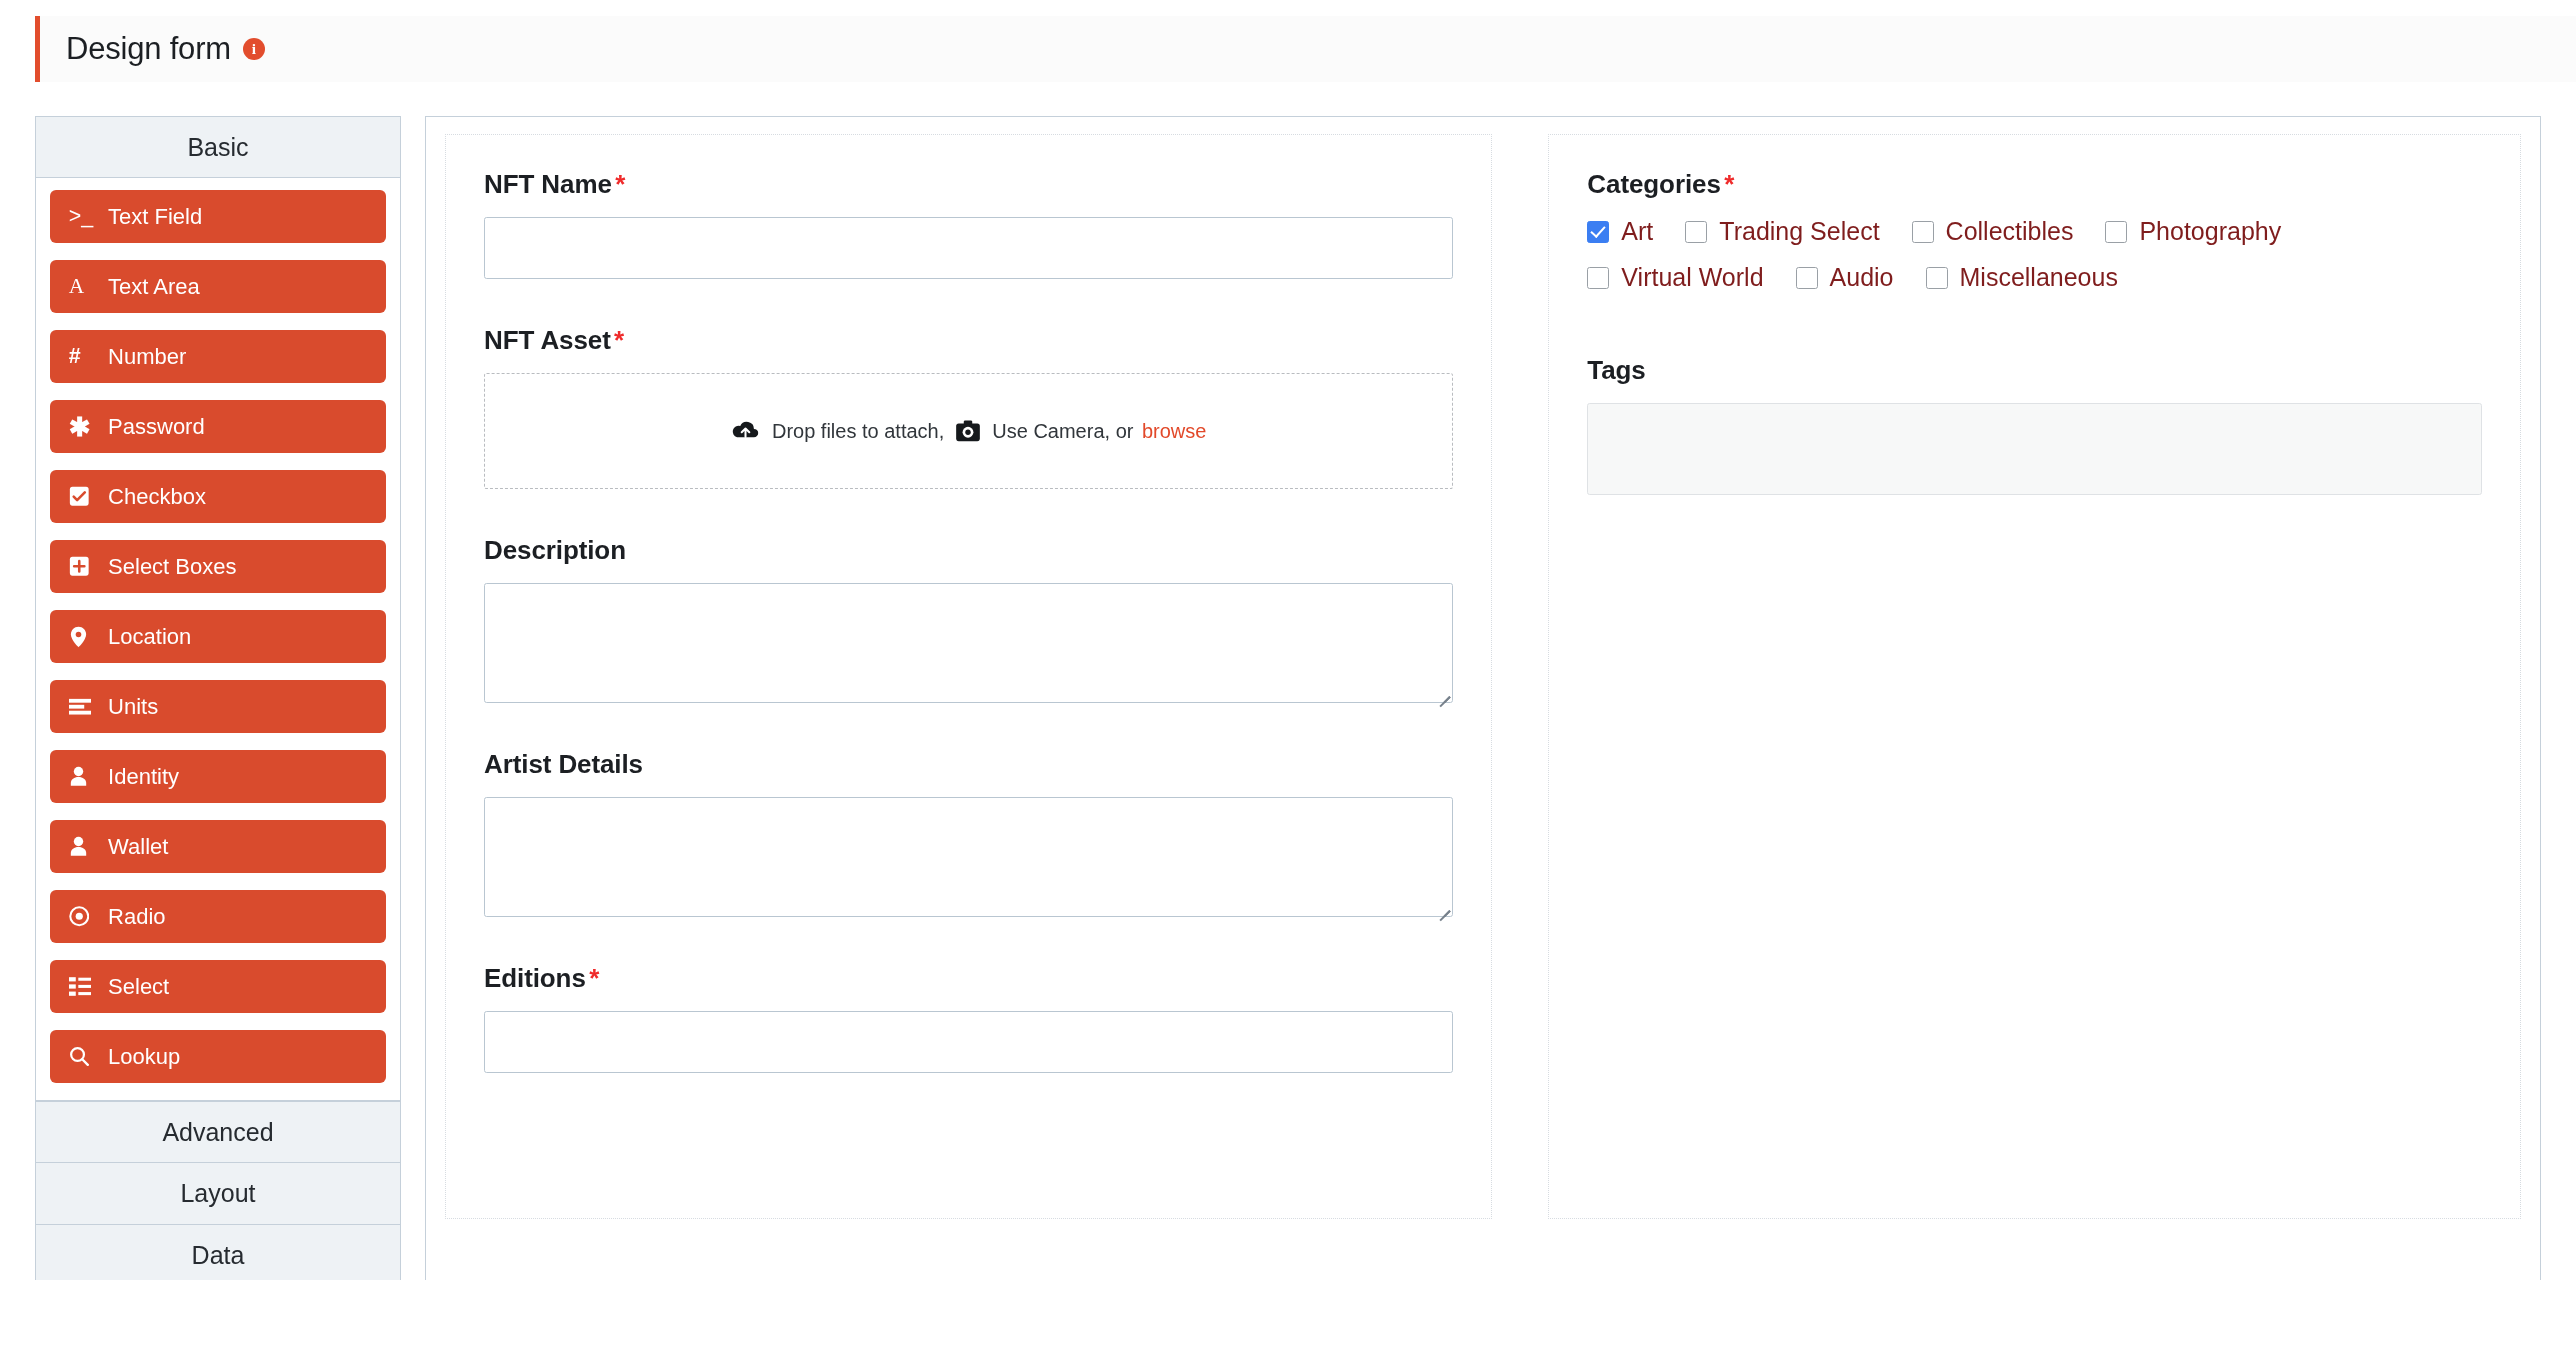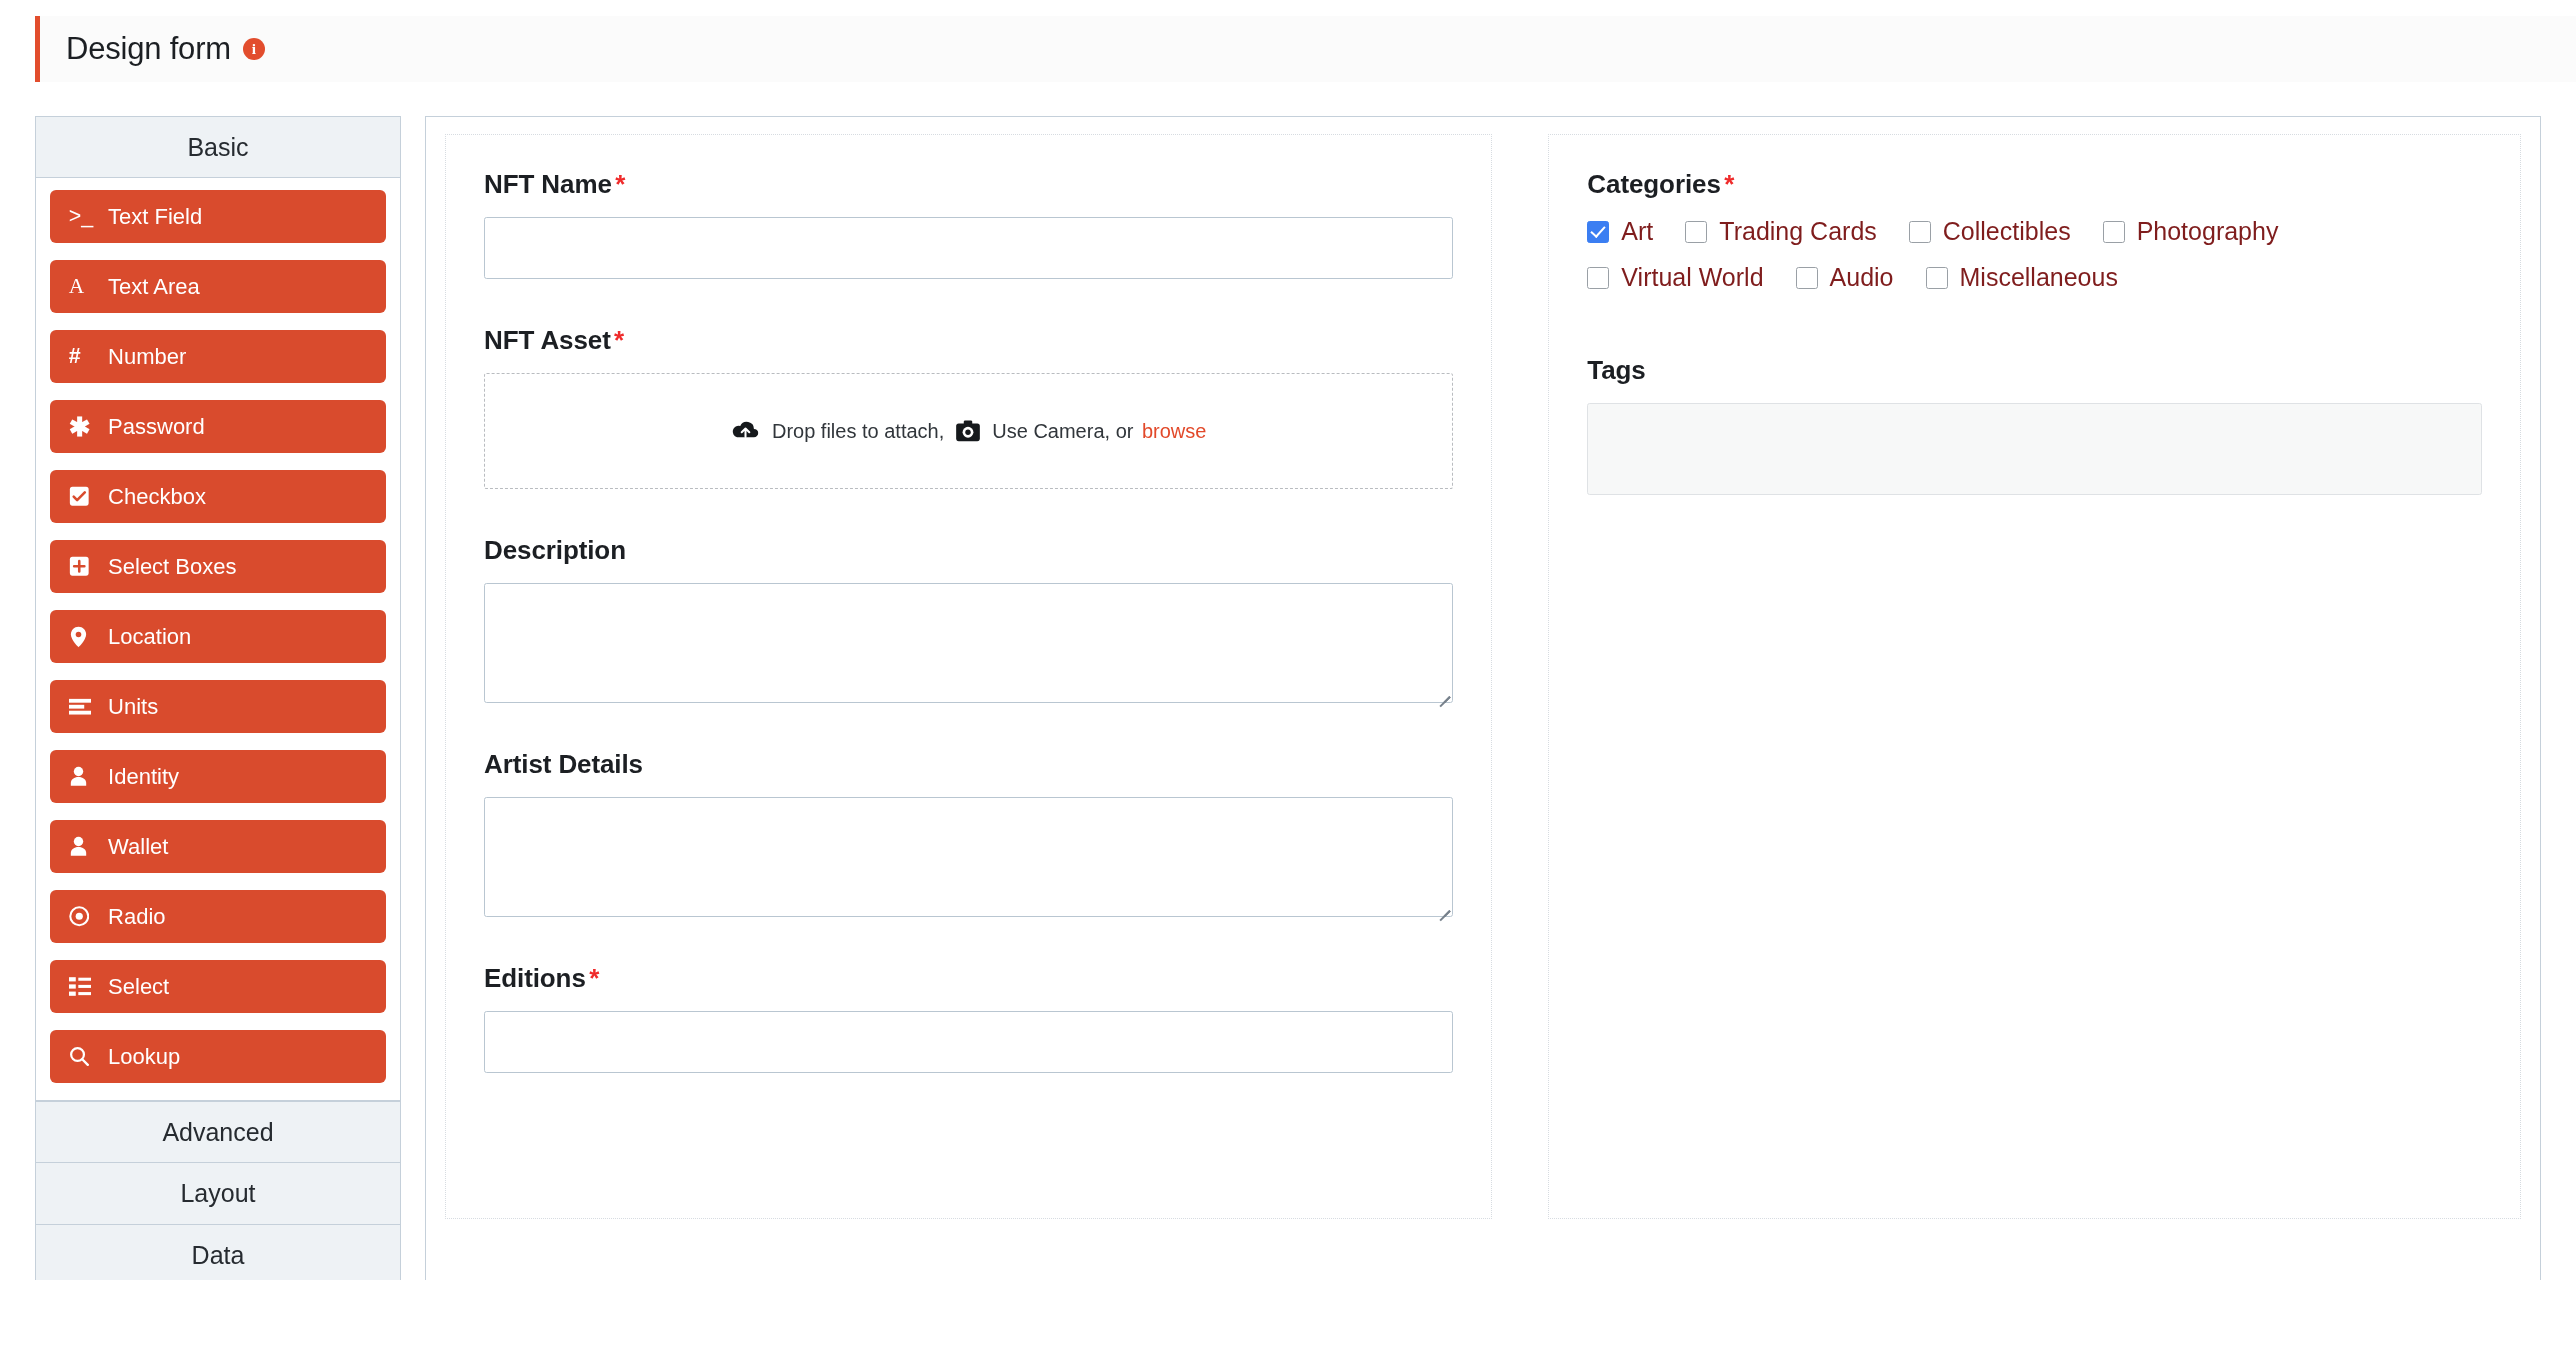--- a/index.html
+++ b/index.html
@@ -498,21 +498,21 @@
             <span>Categories</span><span class="req">*</span>
           </div>
           <div class="cb-rows">
             <div class="cb-row">
               <label class="cb-item">
                 <span class="cb-box checked"></span>
                 <span>Art</span>
               </label>
               <label class="cb-item">
                 <span class="cb-box"></span>
-                <span>Trading Cards</span>
+                <span>Trading Select</span>
               </label>
               <label class="cb-item">
                 <span class="cb-box"></span>
                 <span>Collectibles</span>
               </label>
               <label class="cb-item">
                 <span class="cb-box"></span>
                 <span>Photography</span>
               </label>
             </div>

